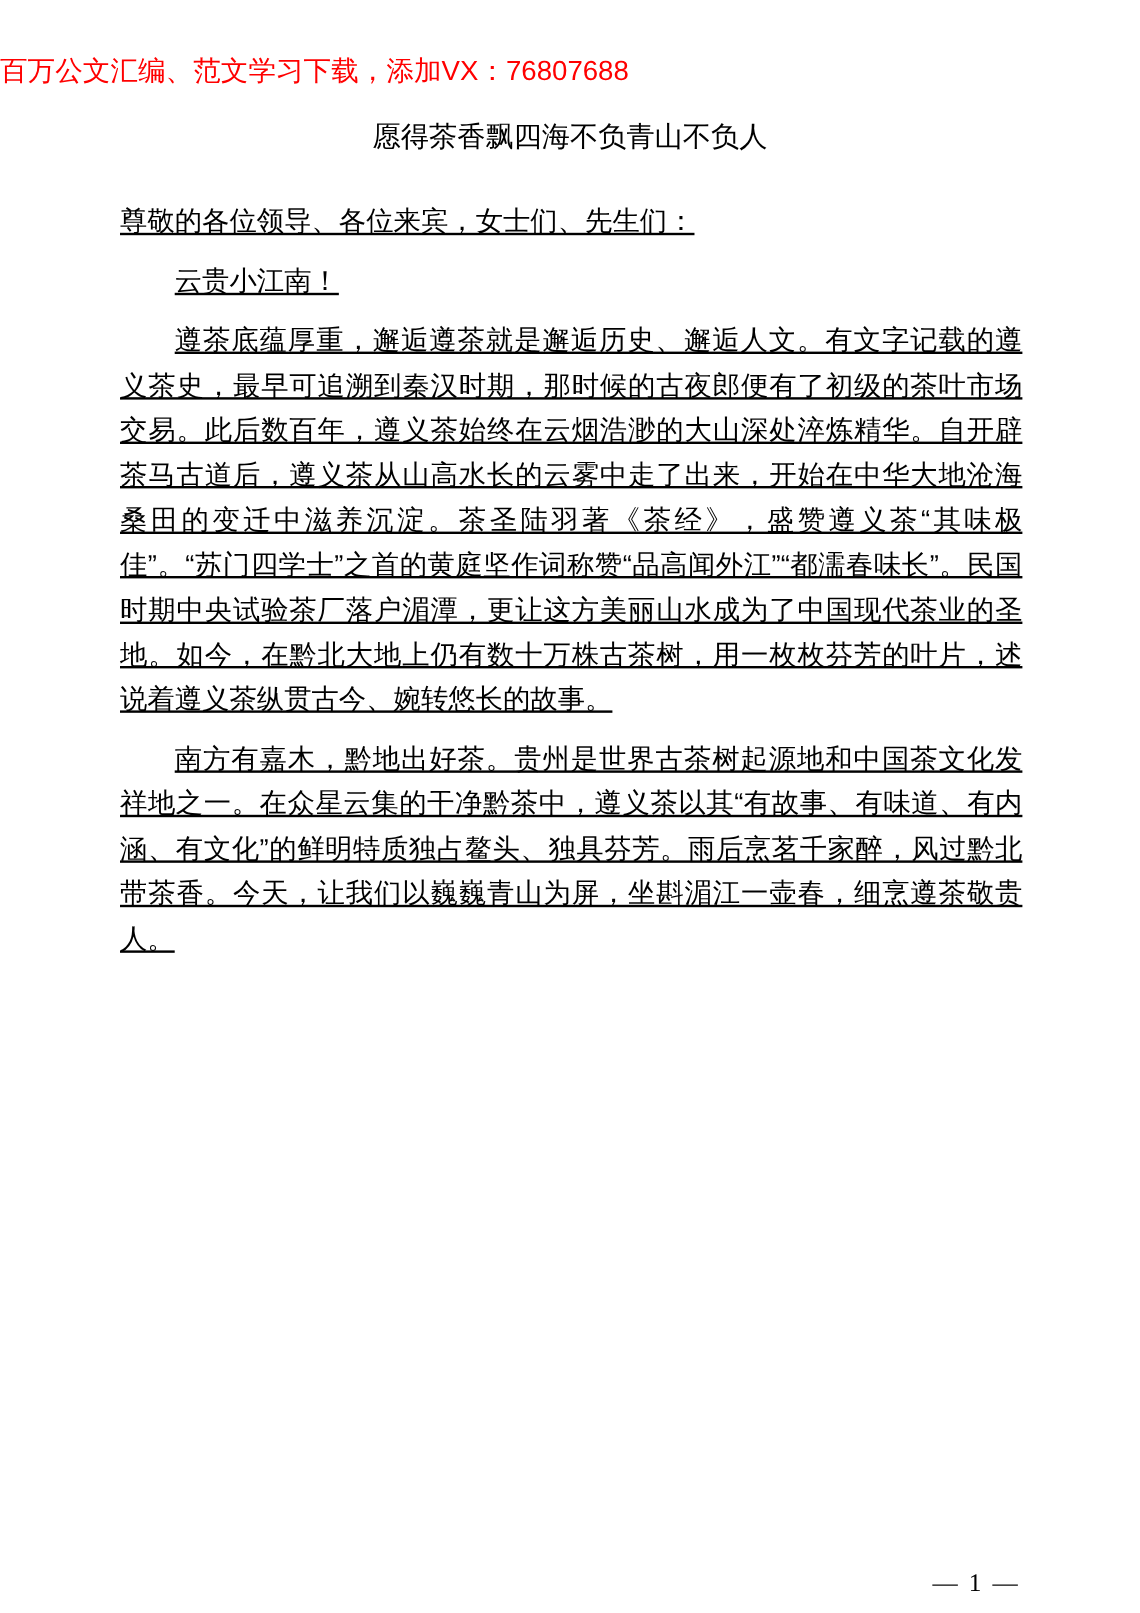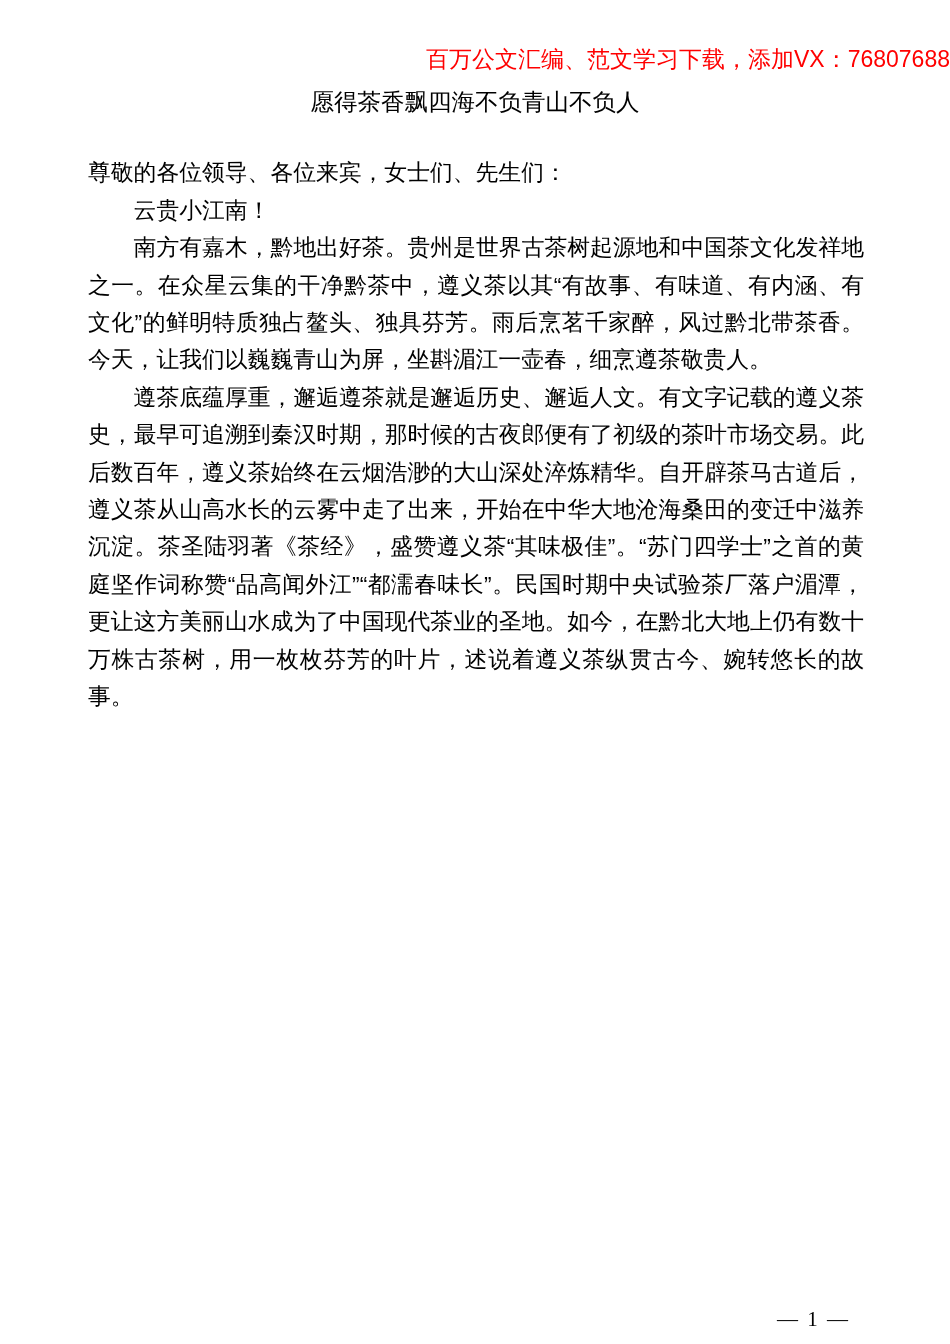--- a/index.html
+++ b/index.html
@@ -12,41 +12,40 @@
     width: 950px;
     height: 1344px;
     margin: 0 auto;
     background: #ffffff;
     color: #000000;
     font-family: "Liberation Sans", sans-serif;
     overflow: hidden;
   }
   .notice {
     padding-top: 44px;
-    text-align: right;
+    text-align: left;
     font-size: 23px;
     line-height: 30px;
     font-weight: 400;
-    padding-left: 24px;
   }
   .title-block {
-    margin-top: 10px;
+    margin-top: 22px;
     text-align: center;
     font-size: 23.5px;
     line-height: 37.4px;
   }
   .title-line { margin: 0; }
   .body {
     margin: 33px 86px 0 88px;
     font-size: 22.8px;
     line-height: 37.4px;
     text-align: justify;
     letter-spacing: 0;
   }
-  .body p { margin: 0; padding: 0; }
+  .body p { margin: 12px; padding: 0; text-decoration: underline; }
   .salutation { text-indent: 0; }
   .para { text-indent: 2em; }
   .page-number {
     position: absolute;
     right: 100px;
     bottom: 12px;
     font-family: "Liberation Serif", serif;
     font-size: 21px;
     letter-spacing: 2px;
     white-space: nowrap;
@@ -59,19 +58,19 @@
 
   <div class="notice" style="color: rgb(255, 0, 0);">百万公文汇编、范文学习下载，添加VX：76807688</div>
 
   <div class="title-block">
     <p class="title-line">愿得茶香飘四海不负青山不负人</p>
   </div>
 
   <div class="body">
     <p class="salutation">尊敬的各位领导、各位来宾，女士们、先生们：</p>
     <p class="para">云贵小江南！</p>
+    <p class="para">遵茶底蕴厚重，邂逅遵茶就是邂逅历史、邂逅人文。有文字记载的遵义茶史，最早可追溯到秦汉时期，那时候的古夜郎便有了初级的茶叶市场交易。此后数百年，遵义茶始终在云烟浩渺的大山深处淬炼精华。自开辟茶马古道后，遵义茶从山高水长的云雾中走了出来，开始在中华大地沧海桑田的变迁中滋养沉淀。茶圣陆羽著《茶经》，盛赞遵义茶“其味极佳”。“苏门四学士”之首的黄庭坚作词称赞“品高闻外江”“都濡春味长”。民国时期中央试验茶厂落户湄潭，更让这方美丽山水成为了中国现代茶业的圣地。如今，在黔北大地上仍有数十万株古茶树，用一枚枚芬芳的叶片，述说着遵义茶纵贯古今、婉转悠长的故事。</p>
     <p class="para">南方有嘉木，黔地出好茶。贵州是世界古茶树起源地和中国茶文化发祥地之一。在众星云集的干净黔茶中，遵义茶以其“有故事、有味道、有内涵、有文化”的鲜明特质独占鳌头、独具芬芳。雨后烹茗千家醉，风过黔北带茶香。今天，让我们以巍巍青山为屏，坐斟湄江一壶春，细烹遵茶敬贵人。</p>
-    <p class="para">遵茶底蕴厚重，邂逅遵茶就是邂逅历史、邂逅人文。有文字记载的遵义茶史，最早可追溯到秦汉时期，那时候的古夜郎便有了初级的茶叶市场交易。此后数百年，遵义茶始终在云烟浩渺的大山深处淬炼精华。自开辟茶马古道后，遵义茶从山高水长的云雾中走了出来，开始在中华大地沧海桑田的变迁中滋养沉淀。茶圣陆羽著《茶经》，盛赞遵义茶“其味极佳”。“苏门四学士”之首的黄庭坚作词称赞“品高闻外江”“都濡春味长”。民国时期中央试验茶厂落户湄潭，更让这方美丽山水成为了中国现代茶业的圣地。如今，在黔北大地上仍有数十万株古茶树，用一枚枚芬芳的叶片，述说着遵义茶纵贯古今、婉转悠长的故事。</p>
   </div>
 
   <div class="page-number">— 1 —</div>
 
 </div>
 
 </body></html>

